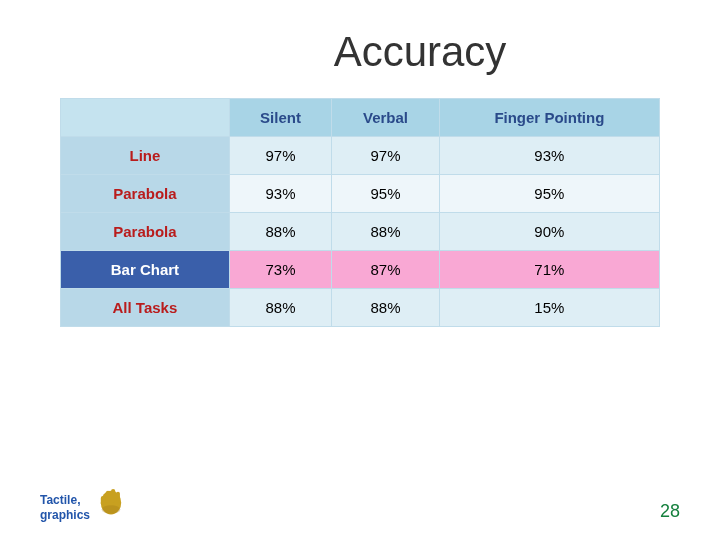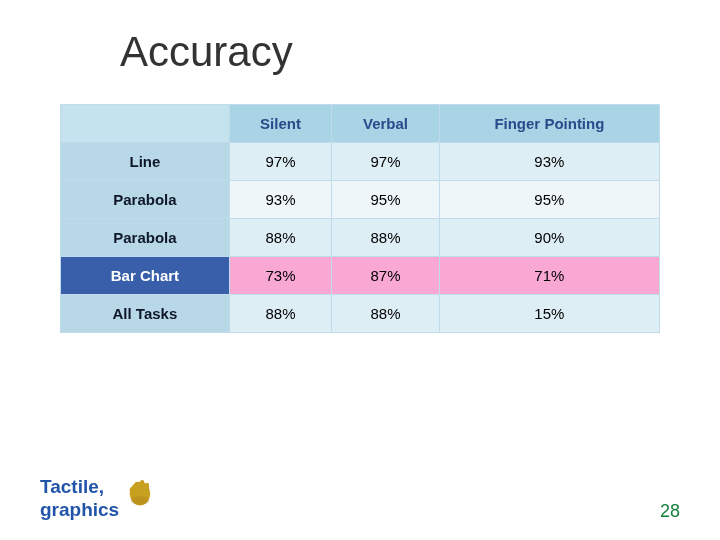--- a/index.html
+++ b/index.html
@@ -10,22 +10,22 @@
       background: #ffffff;
       font-family: Arial, sans-serif;
       position: relative;
       overflow: hidden;
     }
 
     .page-title {
       font-size: 42px;
       color: #333333;
       font-weight: normal;
-      text-align: left;
-      padding: 28px 0 28px 120px;
+      text-align: center;
+      padding: 28px 0 22px 120px;
     }
 
     .table-container {
       margin: 0 60px;
     }
 
     table {
       width: 100%;
       border-collapse: collapse;
     }
@@ -53,21 +53,21 @@
 
     tbody tr:nth-child(odd) {
       background: #deeef5;
     }
 
     tbody tr:nth-child(even) {
       background: #eef6fa;
     }
 
     tbody tr td:first-child {
-      color: #0f172a;
+      color: #b91c1c;
       font-weight: bold;
       background: #b8d8e8;
       text-align: center;
     }
 
     
     tbody tr.highlight-row td:first-child {
       background: #3a5faa;
       color: #ffffff;
     }
@@ -78,21 +78,21 @@
 
     .logo-area {
       position: absolute;
       bottom: 18px;
       left: 40px;
       display: flex;
       align-items: center;
     }
 
     .logo-text {
-      font-size: 19px;
+      font-size: 12px;
       font-weight: bold;
       line-height: 1.2;
       margin-top: 14px;
     }
 
     .logo-text .tactile {
       color: #2255aa;
     }
 
     .logo-text .graphics {

